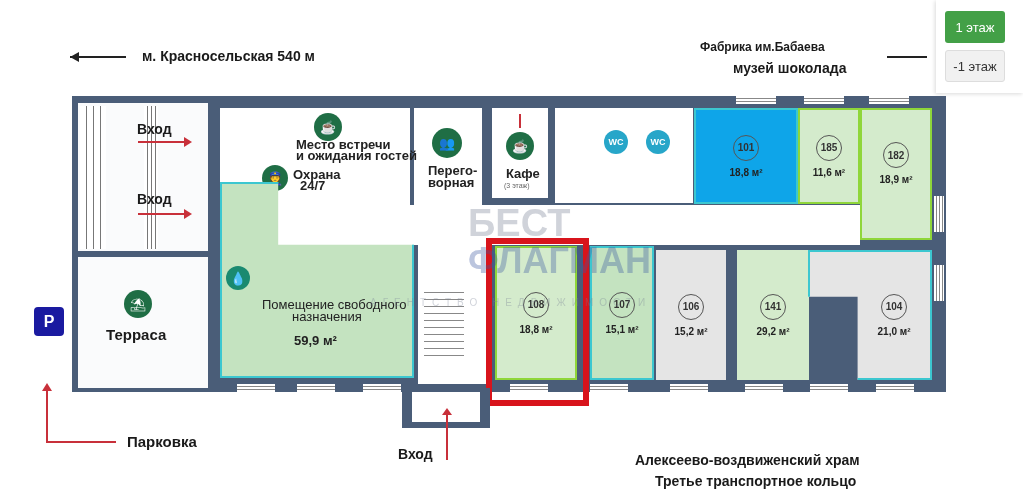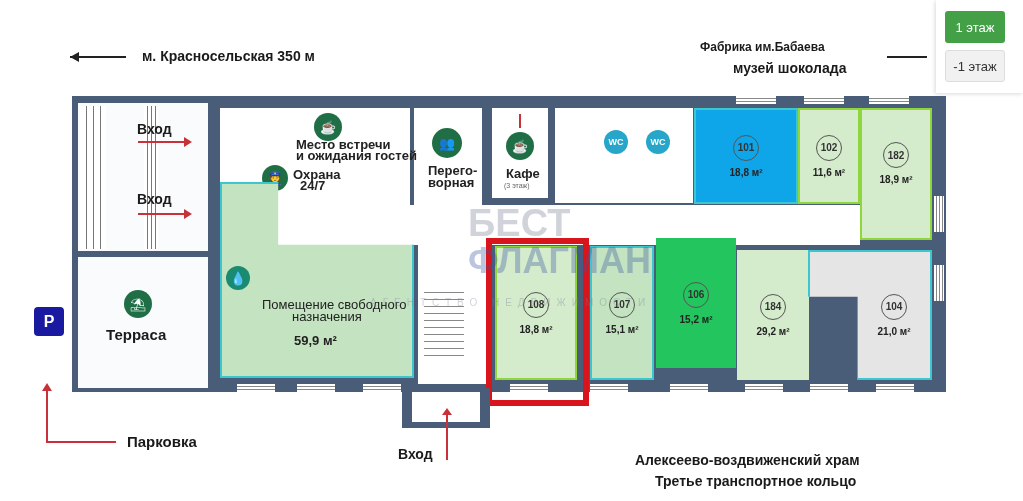--- a/index.html
+++ b/index.html
@@ -18,21 +18,21 @@
 .floor-btn{position:absolute;width:60px;height:32px;border-radius:3px;font-size:13px;display:flex;align-items:center;justify-content:center;cursor:pointer}
 .red-arrow{position:absolute;height:2px;background:#c8303a}
 .red-arrow:after{content:"";position:absolute;right:-2px;top:-4px;border-left:8px solid #c8303a;border-top:5px solid transparent;border-bottom:5px solid transparent}
 .wm{position:absolute;color:rgba(120,130,150,.35);font-weight:bold}
 </style>
 </head>
 <body>
 
 <div class="abs" style="left:70px;top:56px;width:56px;height:2px;background:#222"></div>
 <div class="abs" style="left:70px;top:52px;width:0;height:0;border-right:9px solid #222;border-top:5px solid transparent;border-bottom:5px solid transparent"></div>
-<div class="txt" style="left:142px;top:48px;font-size:14px">м. Красносельская 350 м</div>
+<div class="txt" style="left:142px;top:48px;font-size:14px">м. Красносельская 540 м</div>
 
 <div class="txt" style="left:700px;top:40px;font-size:12px">Фабрика им.Бабаева</div>
 <div class="txt" style="left:733px;top:60px;font-size:14px">музей шоколада</div>
 <div class="abs" style="left:887px;top:56px;width:40px;height:2px;background:#222"></div>
 
 <div class="abs" style="left:936px;top:0;width:87px;height:93px;background:#fff;box-shadow:-1px 1px 4px rgba(0,0,0,.15)">
   <div class="floor-btn" style="left:9px;top:11px;background:#43a047;color:#fff">1 этаж</div>
   <div class="floor-btn" style="left:9px;top:50px;background:#f1f1f1;color:#333;border:1px solid #ddd">-1 этаж</div>
 </div>
 
@@ -82,21 +82,21 @@
 <div class="lbl" style="left:504px;top:180px;font-size:7px;font-weight:normal;color:#666">(3 этаж)</div>
 
 <div class="circ-icon" style="left:604px;top:130px;width:24px;height:24px;background:#27a6c9;font-size:9px;font-weight:bold">WC</div>
 <div class="circ-icon" style="left:646px;top:130px;width:24px;height:24px;background:#27a6c9;font-size:9px;font-weight:bold">WC</div>
 
 <div class="unit" style="left:694px;top:108px;width:104px;height:96px;background:#0ea5e9;border:2px solid #3cc7d0">
   <div class="unum">101</div>
   <div class="uarea">18,8 м²</div>
 </div>
 <div class="unit" style="left:798px;top:108px;width:62px;height:96px;background:#d4ebcc;border:2px solid #8fd63a">
-  <div class="unum">102</div>
+  <div class="unum">185</div>
   <div class="uarea">11,6 м²</div>
 </div>
 <div class="unit" style="left:860px;top:108px;width:72px;height:132px;background:#d4ebcc;border:2px solid #8fd63a;justify-content:flex-start;padding-top:32px">
   <div class="unum">182</div>
   <div class="uarea">18,9 м²</div>
 </div>
 
 <div class="unit" style="left:220px;top:182px;width:194px;height:196px;background:#c4e3c0;border:2px solid #3cc7d0;clip-path:polygon(0 0,30% 0,30% 32%,100% 32%,100% 100%,0 100%)">
 </div>
 <div class="circ-icon" style="left:226px;top:266px;width:24px;height:24px;background:#1a8a70">💧</div>
@@ -107,26 +107,26 @@
 <div class="unit" style="left:495px;top:246px;width:82px;height:134px;background:#d4ebcc;border:2px solid #8fd63a">
   <div class="unum">108</div>
   <div class="uarea">18,8 м²</div>
 </div>
 <div class="abs" style="left:486px;top:238px;width:103px;height:168px;border:6px solid #d8141c"></div>
 
 <div class="unit" style="left:590px;top:246px;width:64px;height:134px;background:#c4e3c0;border:2px solid #3cc7d0">
   <div class="unum">107</div>
   <div class="uarea">15,1 м²</div>
 </div>
-<div class="unit" style="left:656px;top:238px;width:80px;height:130px;background:#22c55e">
+<div class="unit" style="left:656px;top:250px;width:70px;height:130px;background:#e5e5e5">
   <div class="unum">106</div>
   <div class="uarea">15,2 м²</div>
 </div>
 <div class="unit" style="left:737px;top:250px;width:72px;height:130px;background:#d4ebcc">
-  <div class="unum">184</div>
+  <div class="unum">141</div>
   <div class="uarea">29,2 м²</div>
 </div>
 <div class="unit" style="left:808px;top:250px;width:124px;height:130px;background:#e5e5e5;border:2px solid #3cc7d0;clip-path:polygon(0 0,100% 0,100% 100%,40% 100%,40% 36%,0 36%);padding-left:48px">
   <div class="unum">104</div>
   <div class="uarea">21,0 м²</div>
 </div>
 
 <div class="win" style="left:736px;top:96px;width:40px;height:8px"></div>
 <div class="win" style="left:804px;top:96px;width:40px;height:8px"></div>
 <div class="win" style="left:869px;top:96px;width:40px;height:8px"></div>

